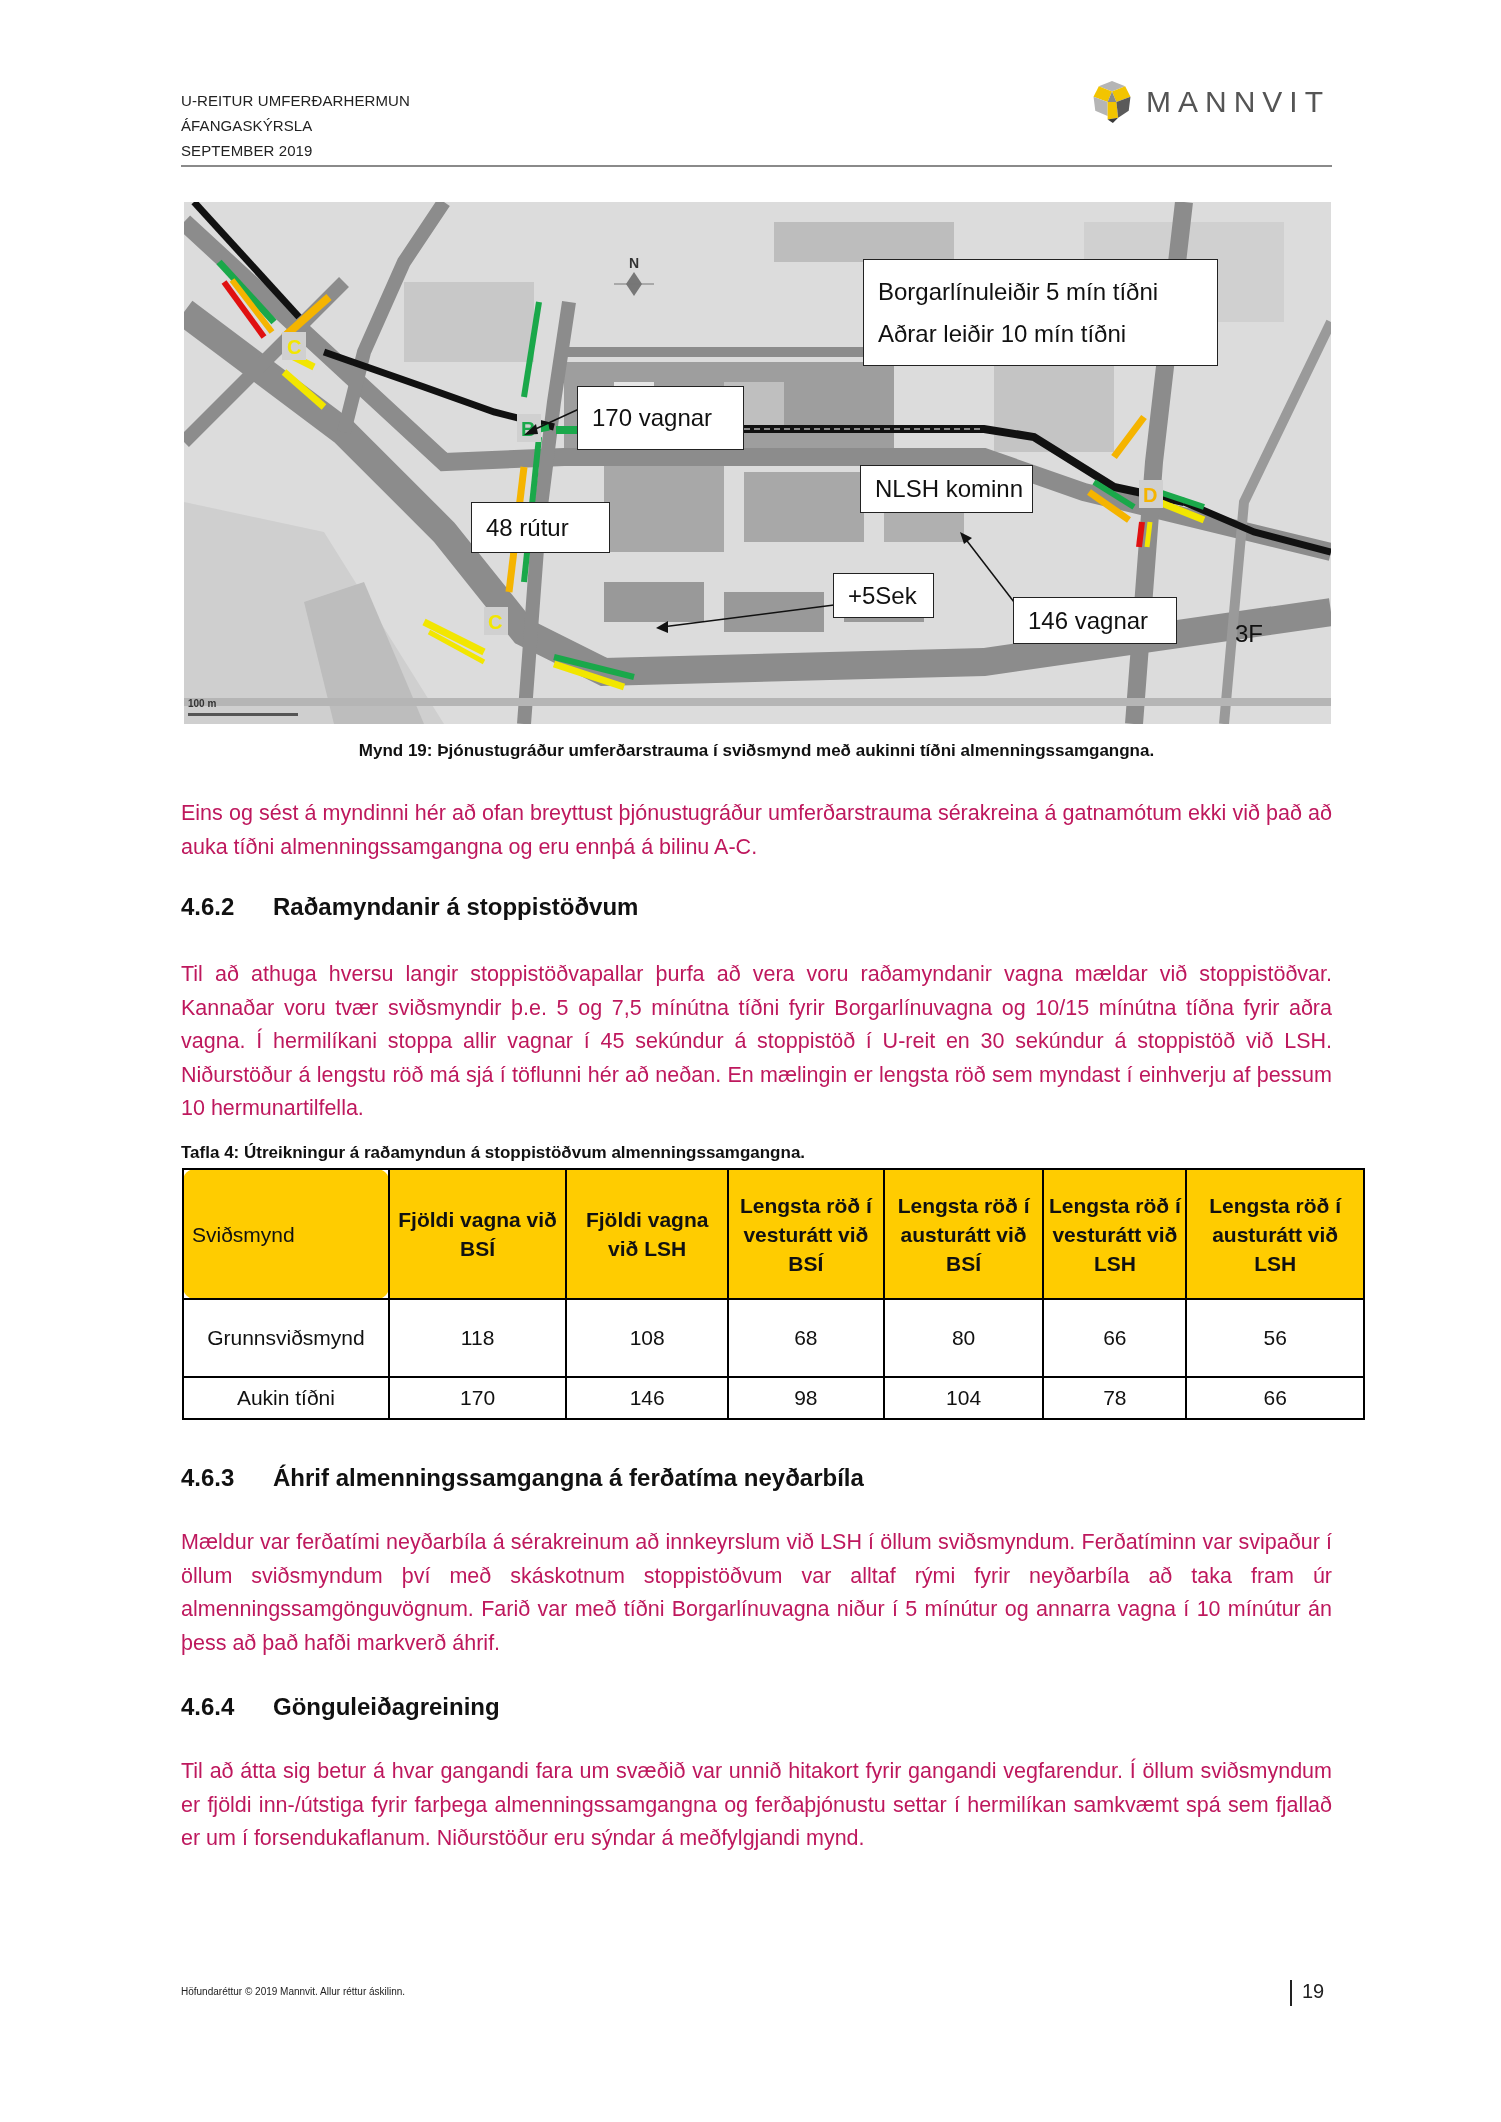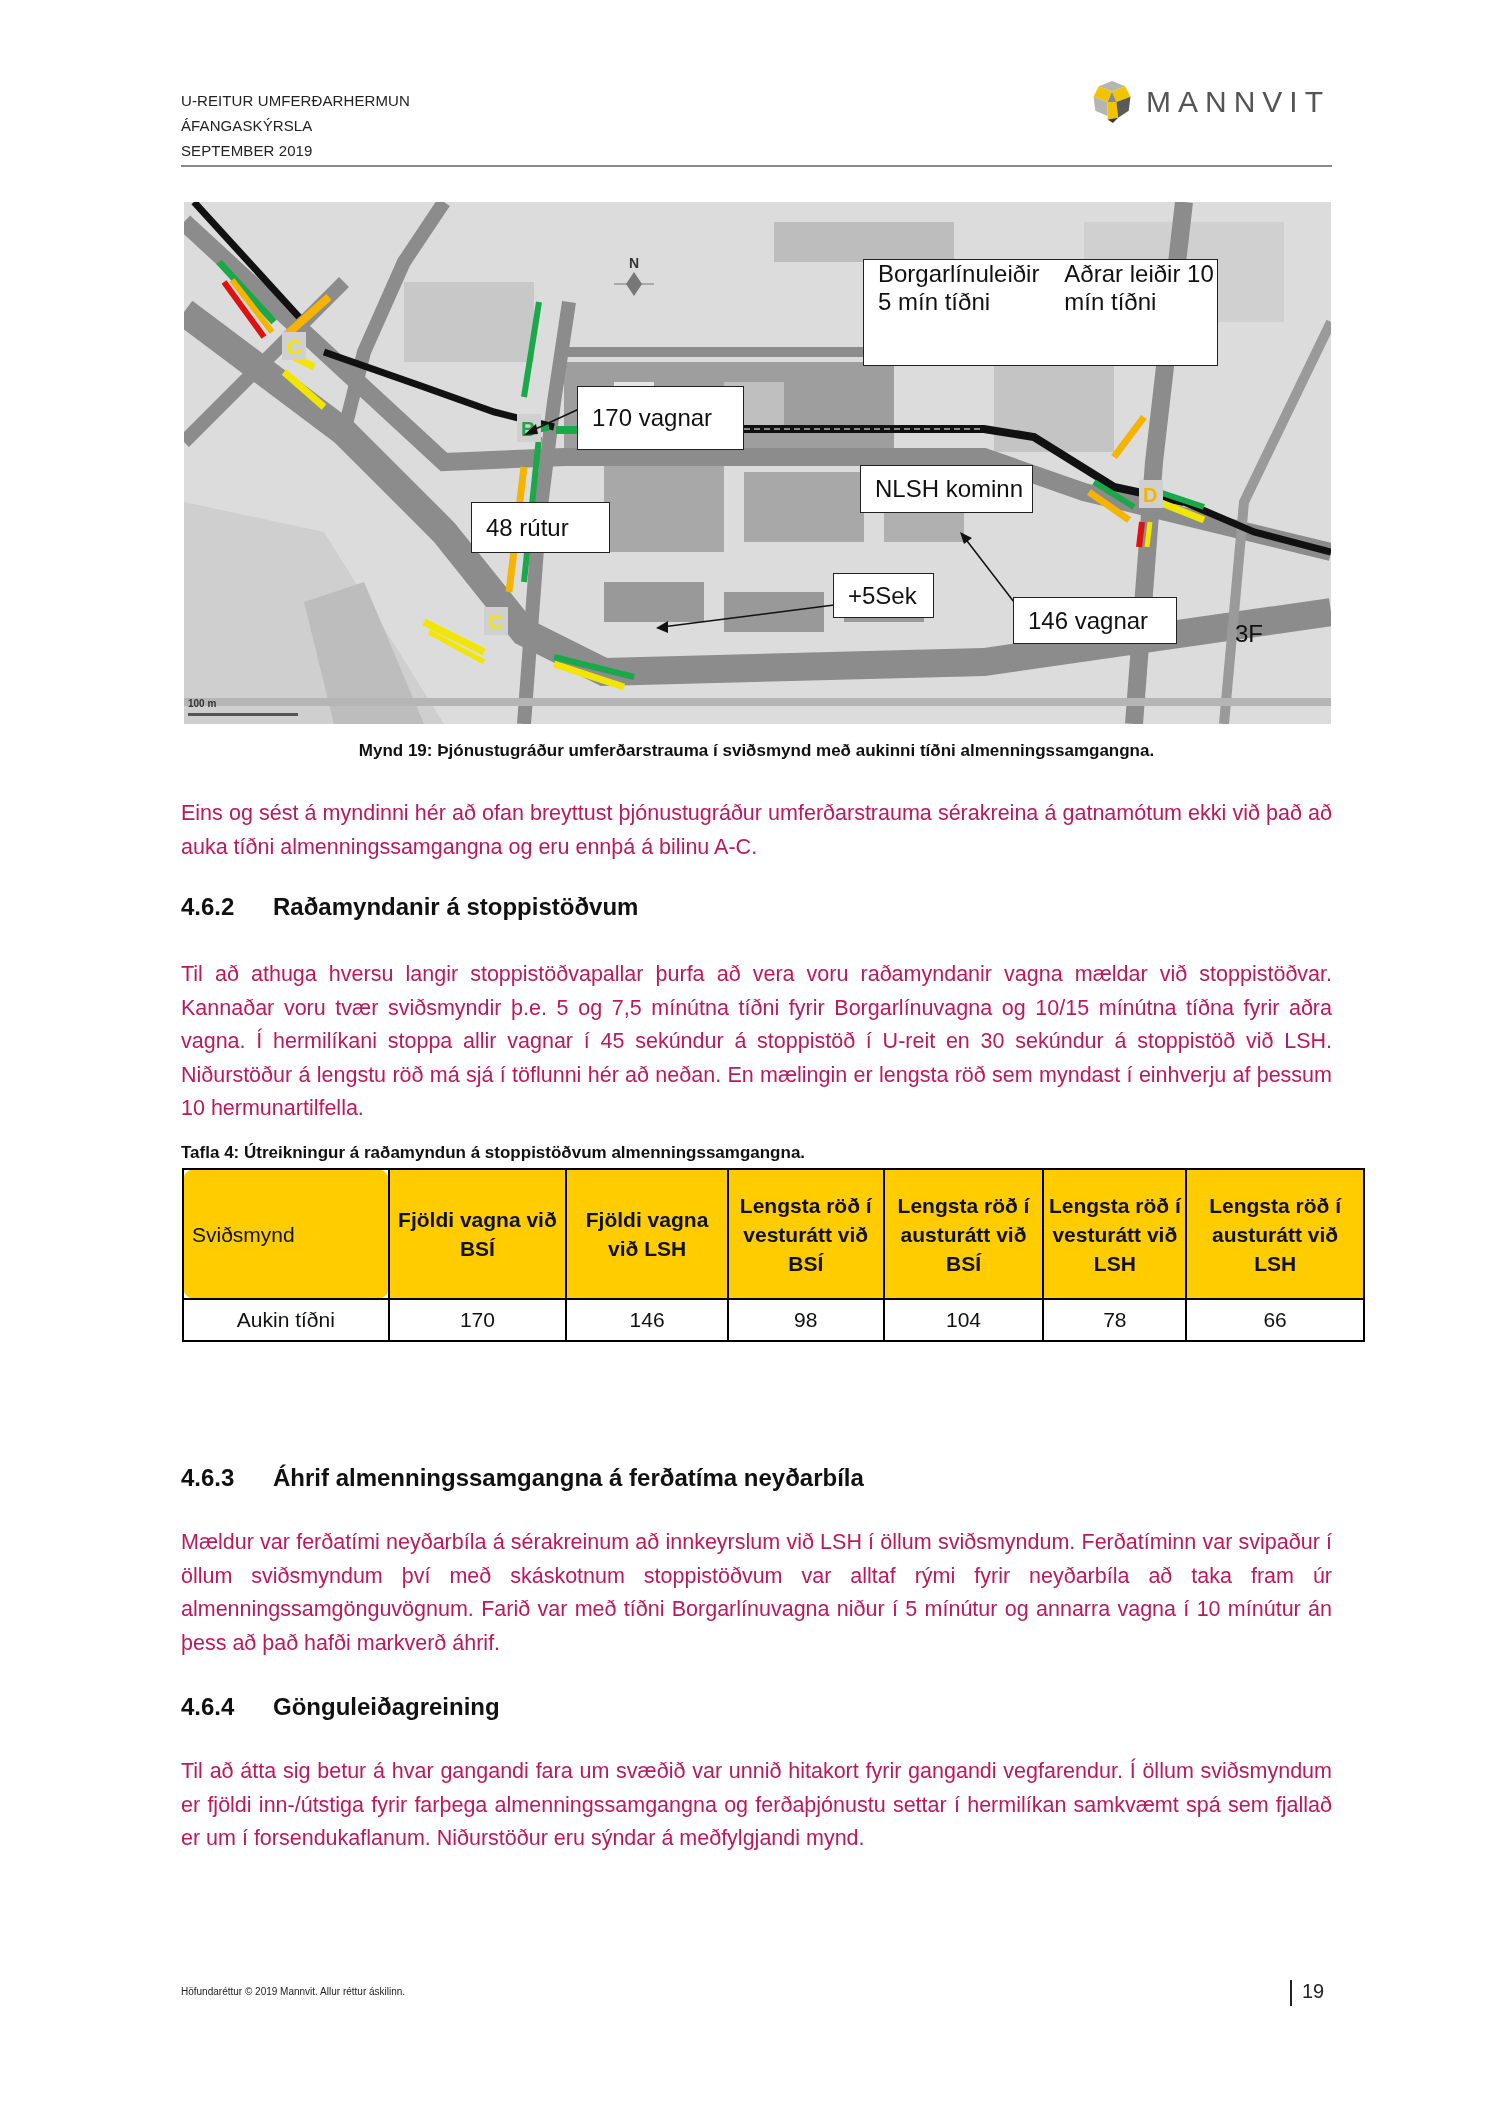--- a/index.html
+++ b/index.html
@@ -8,21 +8,21 @@
   .abs { position:absolute; }
   .hdr-line { font-size:15px; color:#222; letter-spacing:0.1px; }
   .hdr-rule { position:absolute; left:181px; top:165px; width:1151px; height:2px; background:#8a8a8a; }
   .logo { position:absolute; left:1090px; top:76px; width:240px; height:52px; display:flex; align-items:center; }
   .logo-word { font-size:30px; letter-spacing:7px; color:#555; margin-left:12px; font-weight:normal; }
 
   .map { position:absolute; left:184px; top:202px; width:1147px; height:522px; background:#d9d9d9; overflow:hidden; }
   .map svg { position:absolute; left:0; top:0; }
   .callout { position:absolute; background:#fff; border:1.5px solid #222; font-size:24px; color:#111;
              display:flex; align-items:center; padding-left:14px; box-sizing:border-box; }
-  .callout.multi { flex-direction:row; align-items:flex-start; justify-content:center; gap:14px; }
+  .callout.multi { flex-direction:column; align-items:flex-start; justify-content:center; gap:14px; }
   .map-label { position:absolute; font-size:24px; color:#111; }
   .scale-text { position:absolute; font-size:10px; color:#333; font-weight:bold; }
 
   .caption { position:absolute; left:181px; width:1151px; text-align:center; font-size:17px; font-weight:bold; }
   .para { position:absolute; left:181px; width:1151px; font-size:21.5px; line-height:33.5px; text-align:justify; color:#be185d; }
   .h2 { position:absolute; left:181px; font-size:24px; font-weight:bold; color:#111; }
   .h2 .num { display:inline-block; width:92px; }
   .tcap { position:absolute; left:181px; font-size:17px; font-weight:bold; }
 
   table.data { position:absolute; left:182px; top:1168px; width:1183px; border-collapse:collapse; font-size:21px; }
@@ -181,20 +181,29 @@
       <th class="first">Sviðsmynd</th>
       <th>Fjöldi vagna við BSÍ</th>
       <th>Fjöldi vagna við LSH</th>
       <th>Lengsta röð í vesturátt við BSÍ</th>
       <th>Lengsta röð í austurátt við BSÍ</th>
       <th>Lengsta röð í vesturátt við LSH</th>
       <th>Lengsta röð í austurátt við LSH</th>
     </tr>
   </thead>
   <tbody>
+    <tr class="r1">
+      <td>Grunnsviðsmynd</td>
+      <td>118</td>
+      <td>108</td>
+      <td>68</td>
+      <td>80</td>
+      <td>66</td>
+      <td>56</td>
+    </tr>
     <tr class="r2">
       <td>Aukin tíðni</td>
       <td>170</td>
       <td>146</td>
       <td>98</td>
       <td>104</td>
       <td>78</td>
       <td>66</td>
     </tr>
   </tbody>

